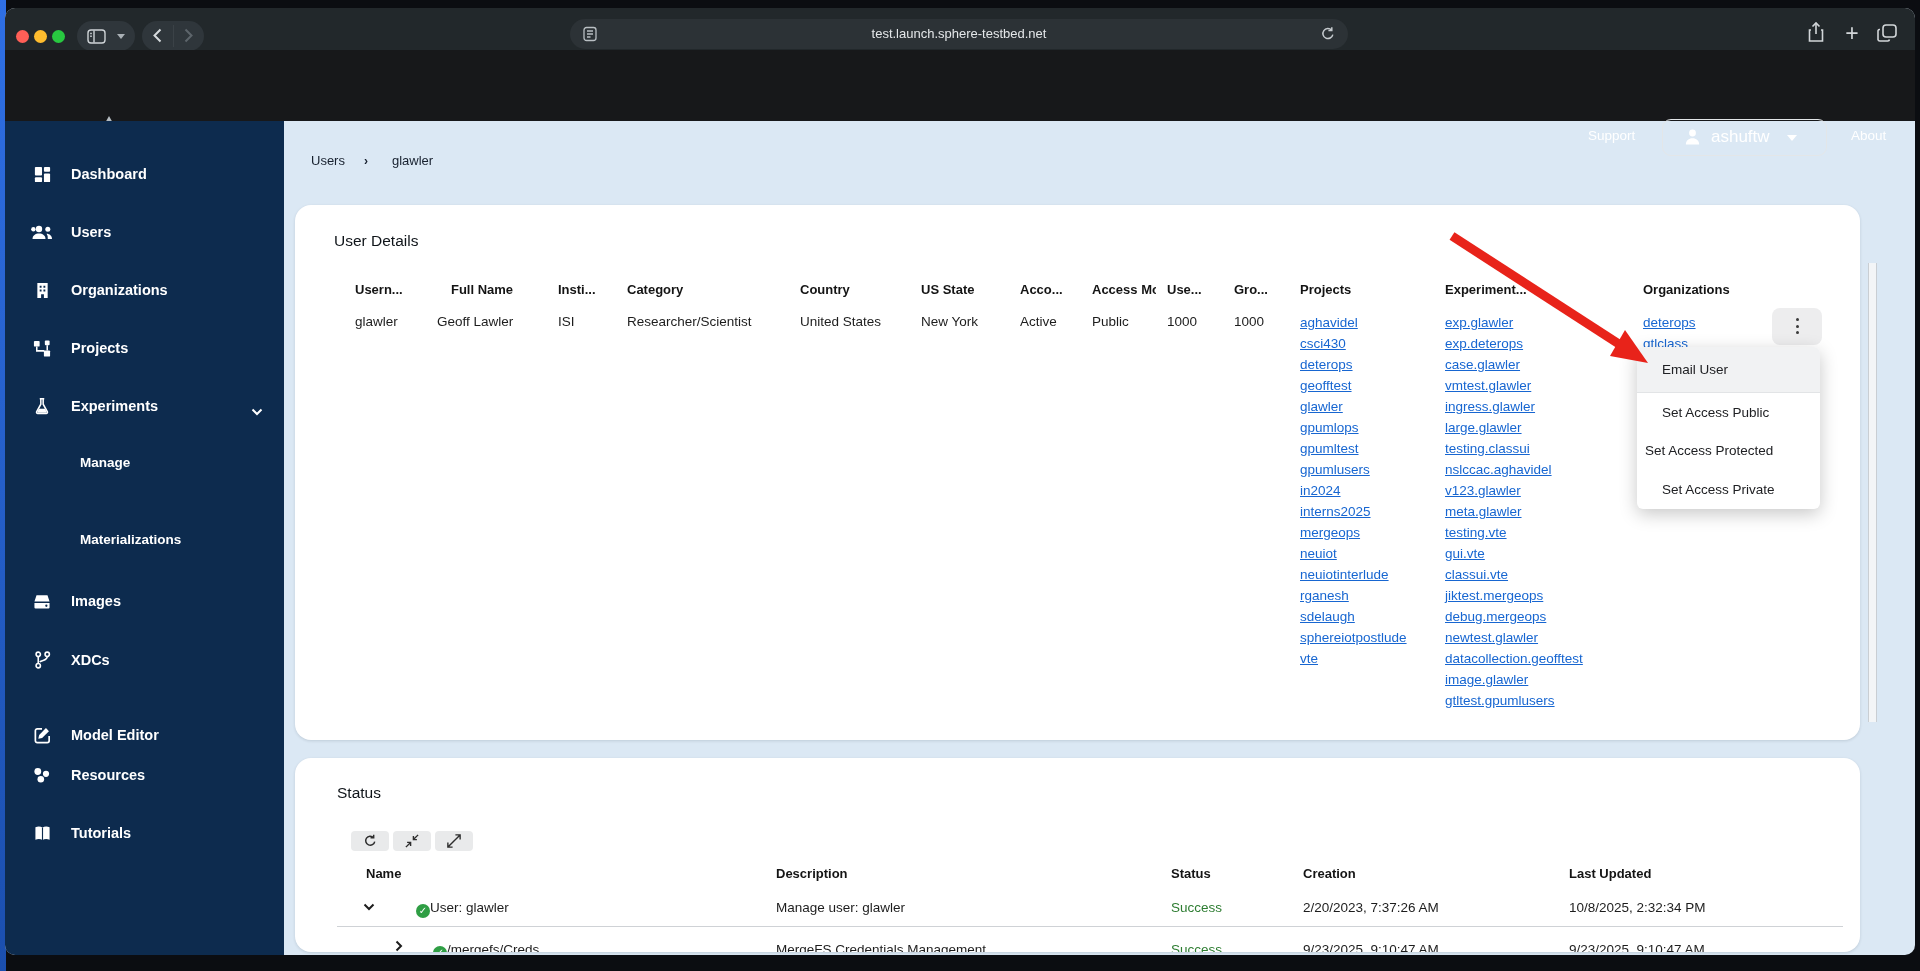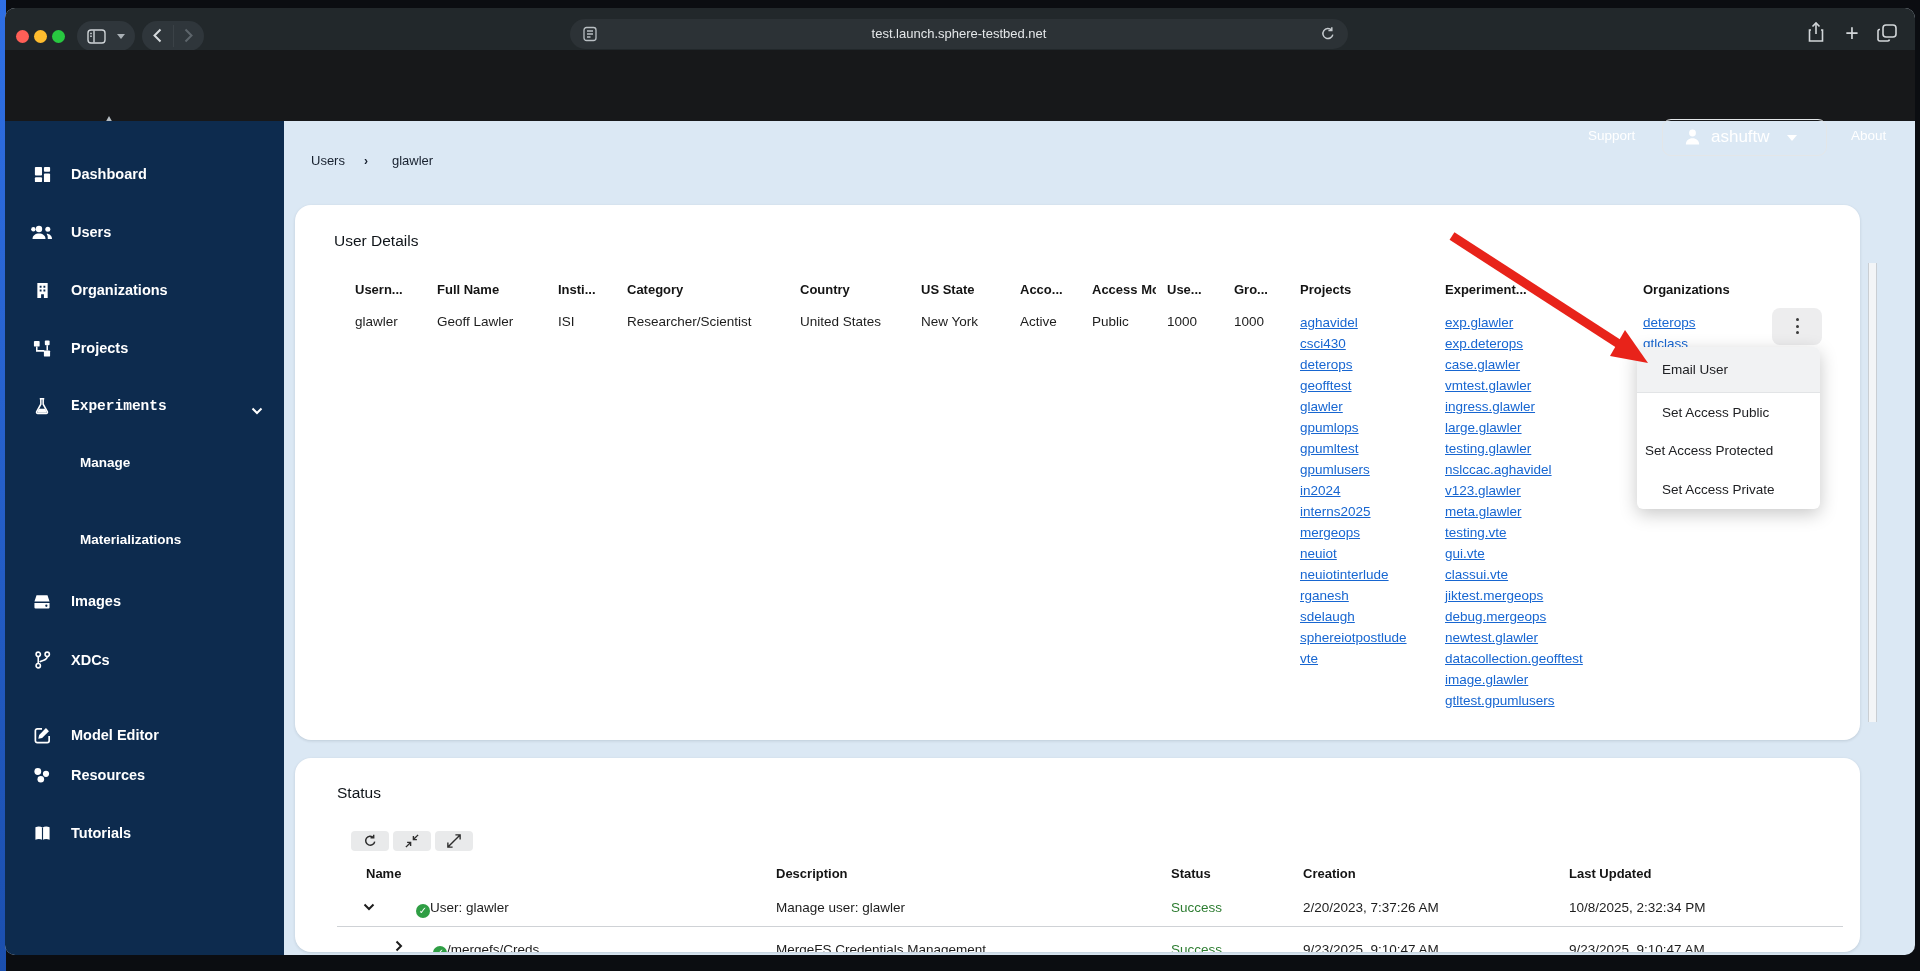--- a/index.html
+++ b/index.html
@@ -209,21 +209,21 @@
             <span class="ic">
               <svg width="20" height="19" viewBox="0 0 20 20" fill="#fff">
                 <rect x="1.5" y="2" width="6" height="6" rx="1"></rect>
                 <rect x="13" y="1.5" width="5" height="5" rx="1"></rect>
                 <rect x="12" y="12" width="6.5" height="6.5" rx="1"></rect>
                 <path d="M4.5 8v4.5h8M15.5 6.5V12" stroke="#fff" stroke-width="1.6" fill="none"></path>
               </svg>
             </span>
             <span class="lbl">Projects</span>
           </div>
-          <div class="sb-item" style="top: 271px; font-family: Liberation Mono, monospace;">
+          <div class="sb-item" style="top: 271px;">
             <span class="ic">
               <svg width="18" height="20" viewBox="0 0 20 20" fill="none" stroke="#fff" stroke-width="1.7">
                 <path d="M7.5 2h5M8.7 2v6l-4.6 8.2A1.4 1.4 0 0 0 5.3 18.3h9.4a1.4 1.4 0 0 0 1.2-2.1L11.3 8V2"></path>
                 <path d="M6.7 13h6.6l1.9 3.4a.7.7 0 0 1-.6 1H5.4a.7.7 0 0 1-.6-1z" fill="#fff" stroke="none"></path>
               </svg>
             </span>
             <span class="lbl">Experiments</span>
             <span class="abs" style="left: 246px; top: 10px;"><svg width="12" height="8" viewBox="0 0 12 8" fill="none" stroke="#fff" stroke-width="2">
                 <polyline points="1.5,1.5 6,6 10.5,1.5"></polyline>
               </svg></span>
@@ -285,21 +285,21 @@
         </div>
 
       <span class="crumb" style="left:311px;">Users</span>
       <span class="crumb" style="left:364px;font-weight:bold;font-size:12px;">›</span>
       <span class="crumb" style="left:392px;">glawler</span>
 
       <div class="card" style="left:295px;top:205px;width:1565px;height:535px;">
         <div class="card-title" style="left:39px;top:27px;">User Details</div>
 
         <div class="udh" style="left:60px;width:66px;">Usern...</div>
-        <div class="udh" style="left:142px;width:110px;">Full Name</div>
+        <div class="udh" style="left:132px;width:110px;text-align:center;">Full Name</div>
         <div class="udh" style="left:263px;width:56px;">Insti...</div>
         <div class="udh" style="left:332px;width:160px;">Category</div>
         <div class="udh" style="left:505px;width:110px;">Country</div>
         <div class="udh" style="left:626px;width:90px;">US State</div>
         <div class="udh" style="left:725px;width:58px;">Acco...</div>
         <div class="udh" style="left:797px;width:64px;">Access Mo</div>
         <div class="udh" style="left:872px;width:54px;">Use...</div>
         <div class="udh" style="left:939px;width:52px;">Gro...</div>
         <div class="udh" style="left:1005px;width:130px;">Projects</div>
         <div class="udh" style="left:1150px;width:150px;">Experiment...</div>
@@ -335,21 +335,21 @@
             <a>sphereiotpostlude</a>
             <a>vte</a>
           </div>
         <div class="linklist" style="left:1150px;">
             <a>exp.glawler</a>
             <a>exp.deterops</a>
             <a>case.glawler</a>
             <a>vmtest.glawler</a>
             <a>ingress.glawler</a>
             <a>large.glawler</a>
-            <a>testing.glawler</a>
+            <a>testing.classui</a>
             <a>nslccac.aghavidel</a>
             <a>v123.glawler</a>
             <a>meta.glawler</a>
             <a>testing.vte</a>
             <a>gui.vte</a>
             <a>classui.vte</a>
             <a>jiktest.mergeops</a>
             <a>debug.mergeops</a>
             <a>newtest.glawler</a>
             <a>datacollection.geofftest</a>

